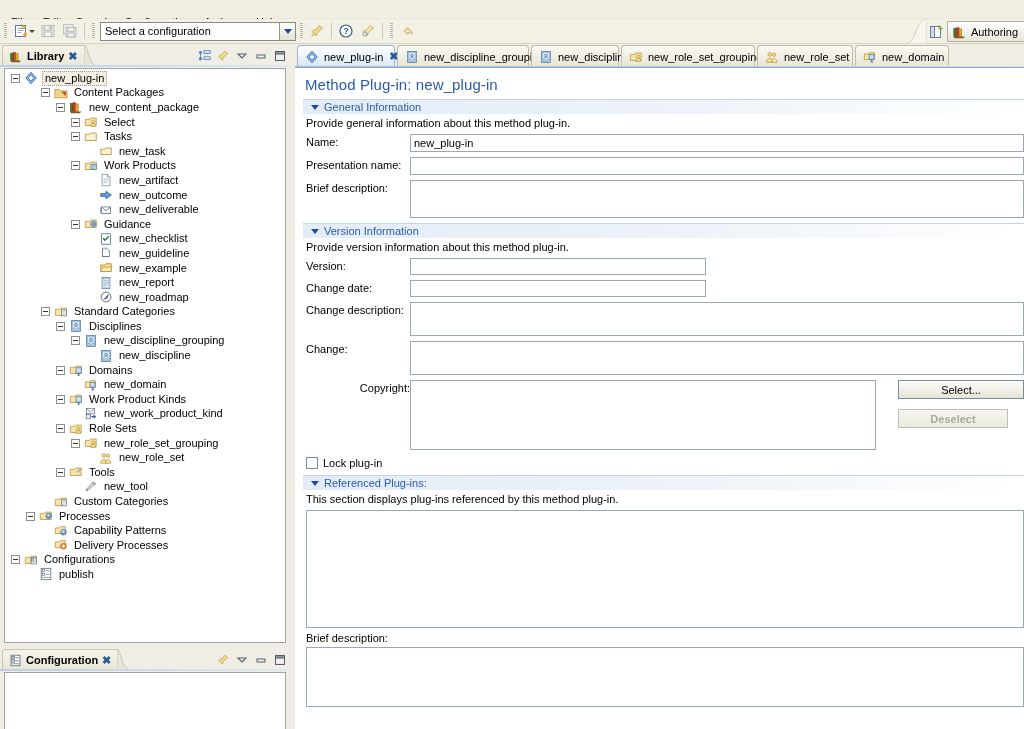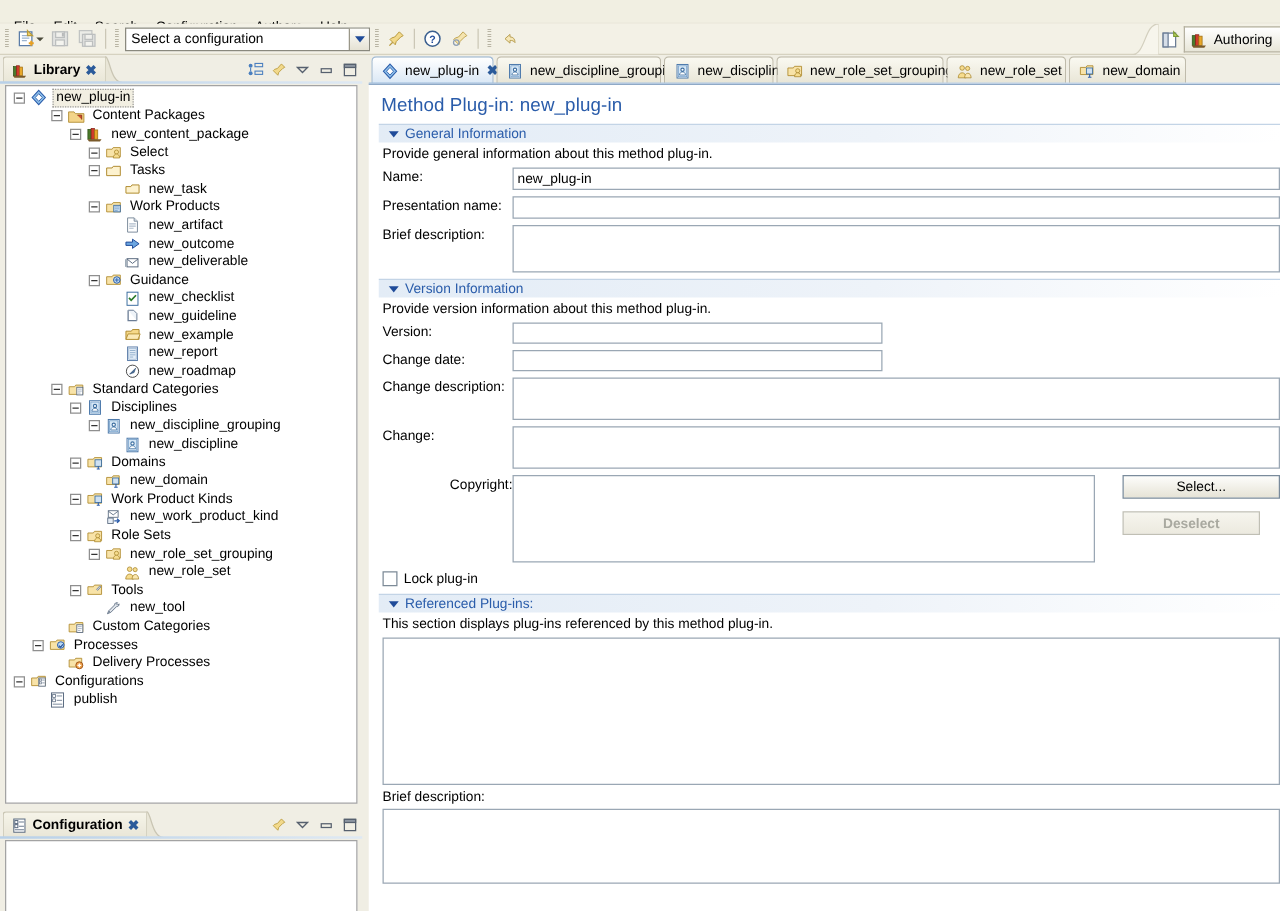--- a/index.html
+++ b/index.html
@@ -656,20 +656,30 @@
                     <circle cx="11" cy="8" r="3" fill="#bcd9f2" stroke="#2a5caa" stroke-width="0.9"></circle>
                     <path d="M9.3 8.6l1.5 1.4 2.2-2.6" fill="none" stroke="#1f4b99" stroke-width="1"></path>
                   </svg></span>
                 <span class="lbl">Processes</span>
               </div>
               <div class="trow">
                 <span class="ind" style="width: 36px;"></span>
                 <span class="twist none"></span>
                 <span class="icn"><svg width="16" height="14" viewBox="0 0 16 16">
                     <path d="M1.5 4.5h5l1-1.5h5.5V11H1.5z" fill="#f8e3a8" stroke="#b08b30" stroke-width="0.8"></path>
+                    <circle cx="10.8" cy="9.4" r="3.2" fill="#bcd9f2" stroke="#2a5caa" stroke-width="0.9"></circle>
+                    <path d="M9 10l1.6 1.5 2.4-2.8" fill="none" stroke="#1f4b99" stroke-width="1"></path>
+                  </svg></span>
+                <span class="lbl">Capability Patterns</span>
+              </div>
+              <div class="trow">
+                <span class="ind" style="width: 36px;"></span>
+                <span class="twist none"></span>
+                <span class="icn"><svg width="16" height="14" viewBox="0 0 16 16">
+                    <path d="M1.5 4.5h5l1-1.5h5.5V11H1.5z" fill="#f8e3a8" stroke="#b08b30" stroke-width="0.8"></path>
                     <circle cx="10.8" cy="9.4" r="3.2" fill="#f0a24a" stroke="#a0561a" stroke-width="0.9"></circle>
                     <path d="M9.1 9.4h3.4M10.8 7.7v3.4" stroke="#ffffff" stroke-width="1.2"></path>
                   </svg></span>
                 <span class="lbl">Delivery Processes</span>
               </div>
               <div class="trow">
                 <span class="ind" style="width: 6px;"></span>
                 <span class="twist"></span>
                 <span class="icn"><svg width="16" height="14" viewBox="0 0 16 16">
                     <path d="M1.5 5h5l1-1.5h6.5V12H1.5z" fill="#f8e3a8" stroke="#b08b30" stroke-width="0.8"></path>

